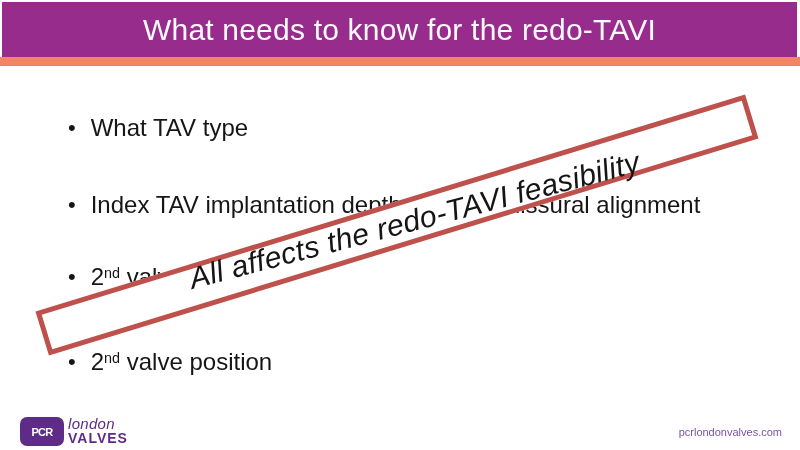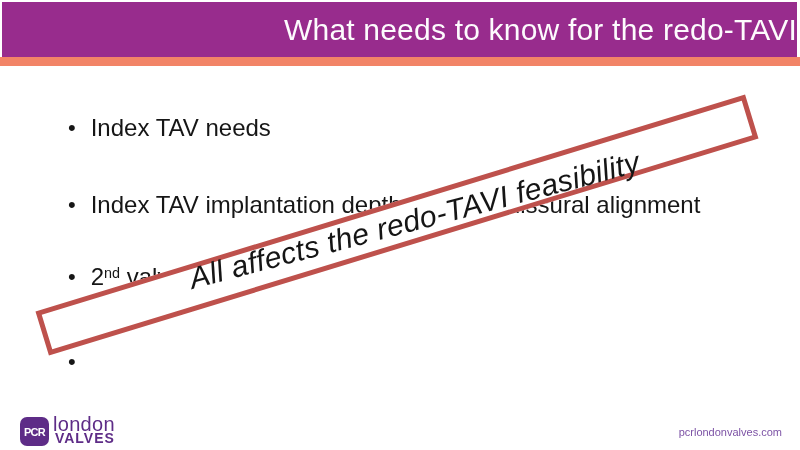--- a/index.html
+++ b/index.html
@@ -12,21 +12,21 @@
   }
   *{margin:0;padding:0;box-sizing:border-box;}
   html,body{width:800px;height:450px;}
   body{font-family:"Liberation Sans","DejaVu Sans",sans-serif;background:#fff;}
   .slide{position:relative;width:800px;height:450px;background:#fff;overflow:hidden;}
 
   
   .title-bar{
     position:absolute;left:2px;right:3px;top:2px;height:55px;
     background:var(--header-purple);
-    display:flex;align-items:center;justify-content:flex-end;
+    display:flex;align-items:center;justify-content:center;
   }
   .title-bar .title{
     color:#fdfbfd;font-size:30px;font-weight:400;letter-spacing:.2px;
   }
   .accent-stripe{
     position:absolute;left:0;right:0;top:57px;height:9px;
     background:var(--accent-orange);
   }
 
   
@@ -59,28 +59,28 @@
     font-size:30px;font-style:italic;color:#151515;white-space:nowrap;
     transform:rotate(2.3deg) translateX(18px);letter-spacing:.3px;
   }
 
   
   .logo{
     position:absolute;left:20px;top:417px;
     display:flex;align-items:flex-start;
   }
   .logo-mark{
-    width:29px;height:29px;border-radius:7px;
+    width:44px;height:29px;border-radius:7px;
     background:var(--logo-purple);
     display:flex;align-items:center;justify-content:center;
     color:#fff;font-size:11px;font-weight:700;letter-spacing:-0.8px;
   }
   .logo-text{margin-left:4px;display:flex;flex-direction:column;}
   .logo-line1{
-    font-size:20px;line-height:14px;color:var(--logo-purple);
+    font-style:italic;font-size:15px;line-height:14px;color:var(--logo-purple);
     letter-spacing:.3px;
   }
   .logo-line2{
     font-size:14px;line-height:14px;font-weight:700;color:var(--logo-purple);
     letter-spacing:1px;
     text-align:right;
   }
 
   .site-link{
     position:absolute;right:18px;top:426px;
@@ -93,32 +93,33 @@
 <div class="slide">
 
   <div class="title-bar">
     <div class="title">What needs to know for the redo-TAVI</div>
   </div>
   <div class="accent-stripe"></div>
 
   <ul class="bullet-list">
       <li class="bullet-item">
         <span class="dot">•</span>
-        <span class="bullet-text"><span>Index TAV needs</span></span>
+        <span class="bullet-text"><span>What TAV type</span></span>
       </li>
       <li class="bullet-item">
         <span class="dot">•</span>
         <span class="bullet-text"><span>Index TAV implantation depth and commissural alignment</span></span>
       </li>
       <li class="bullet-item">
         <span class="dot">•</span>
         <span class="bullet-text"><span>2</span><span class="sup">nd</span><span> valve type</span></span>
       </li>
       <li class="bullet-item">
         <span class="dot">•</span>
+        <span class="bullet-text"><span>2</span><span class="sup">nd</span><span> valve position</span></span>
       </li>
     </ul>
 
   <div class="banner">
     <div class="banner-text">All affects the redo-TAVI feasibility</div>
   </div>
 
   <div class="logo">
     <div class="logo-mark">PCR</div>
     <div class="logo-text">

